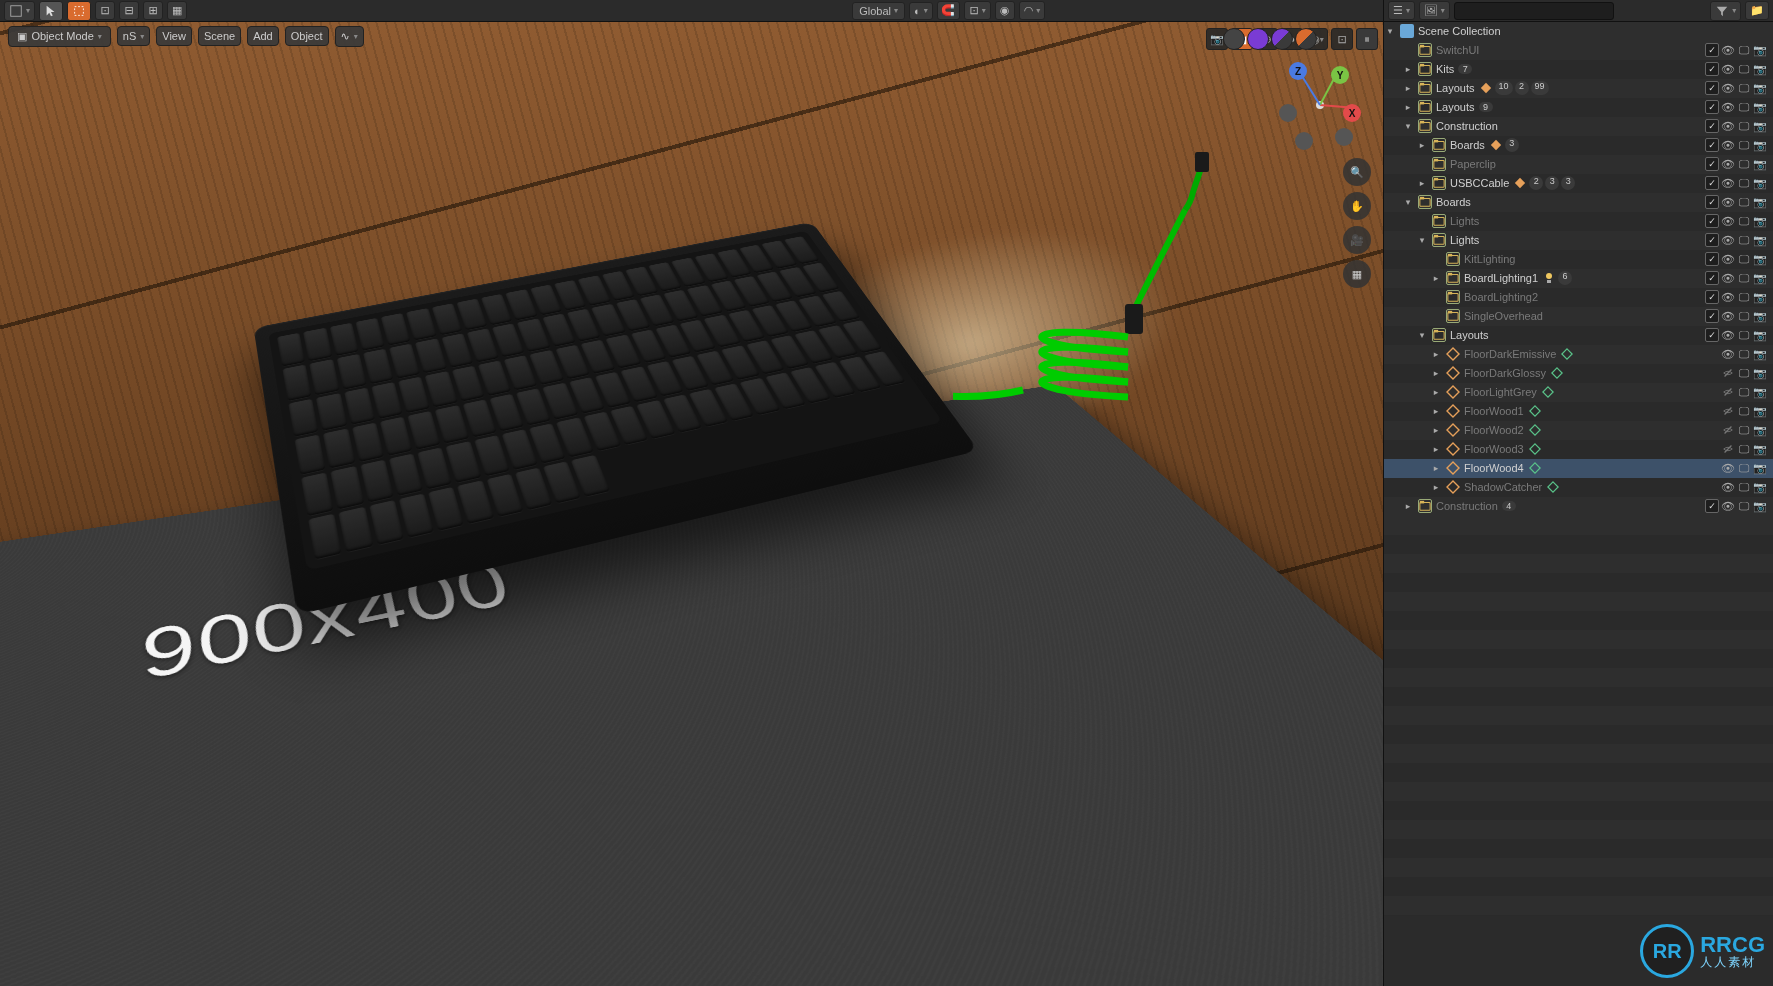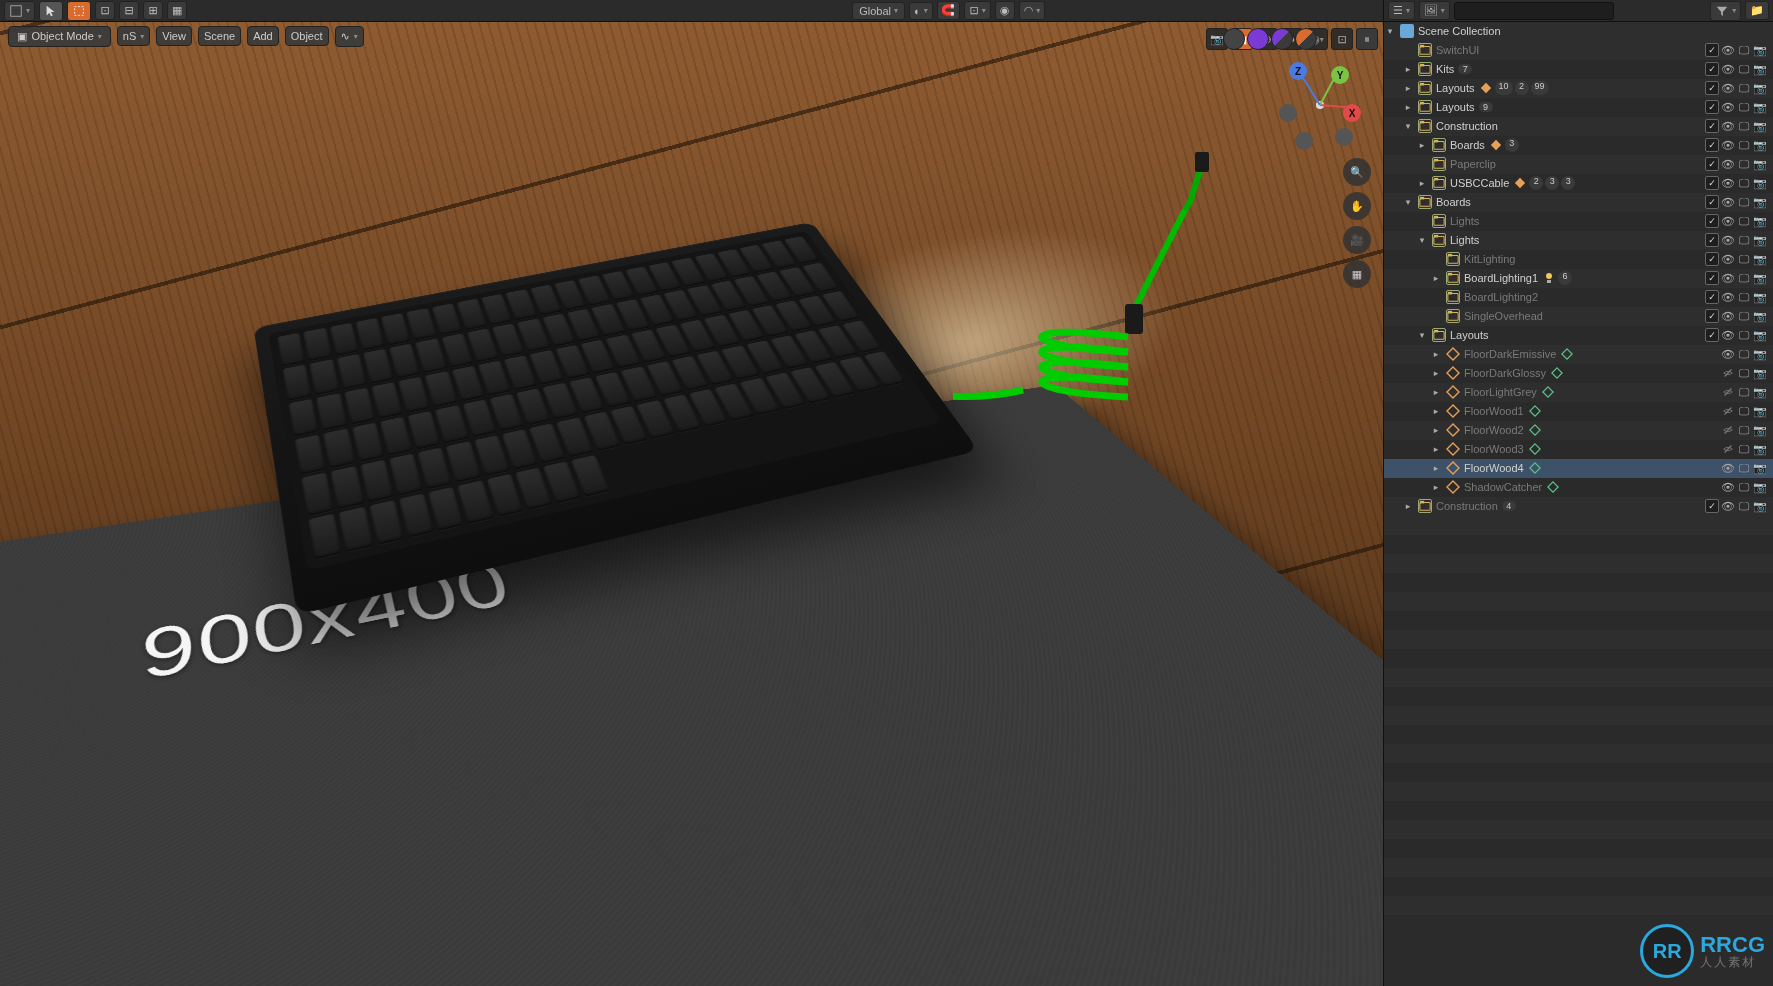--- a/index.html
+++ b/index.html
@@ -108,21 +108,21 @@
 .tg { width:14px; height:14px; color:#aaa; cursor:pointer; display:inline-flex; align-items:center; justify-content:center; }
 .tg.chk { border:1px solid #666; border-radius:2px; background:#1e1e1e; }
 .tg.chk.on::after { content:"✓"; font-size:9px; color:#ddd; }
 .empty-rows { background:repeating-linear-gradient(#2e2e2e 0 19px,#2a2a2a 19px 38px); flex:1; min-height:400px; }
 
 
 .watermark { position:absolute; right:8px; bottom:8px; display:flex; align-items:center; gap:6px; color:#2aa8e0; z-index:20; }
 .wm-ico { width:54px; height:54px; border-radius:50%; border:3px solid #2aa8e0; display:flex; align-items:center; justify-content:center; font-weight:800; font-size:20px; background:rgba(0,0,0,.25); }
 .wm-txt { display:flex; flex-direction:column; line-height:1; }
 .wm-txt .big { font-size:22px; font-weight:800; }
-.wm-txt .small { font-size:12px; color:#737373; letter-spacing:2px; }
+.wm-txt .small { font-size:12px; color:#7dd3fc; letter-spacing:2px; }
 
 .chev { font-size:8px; color:#888; }
 </style>
 </head>
 <body>
 
 <div class="topbar">
   <span class="tb-btn icon">
       <svg class="tb-icon" viewBox="0 0 16 16">
         <rect x="2" y="2" width="12" height="12" fill="none" stroke="#aaa"></rect>

